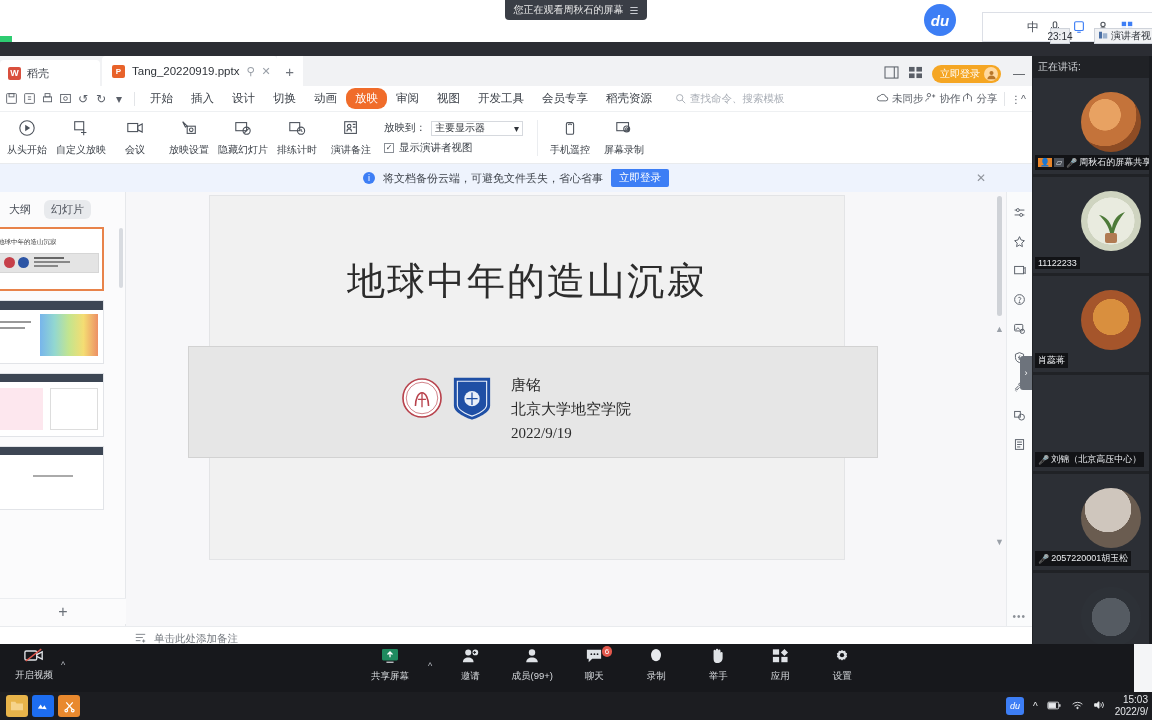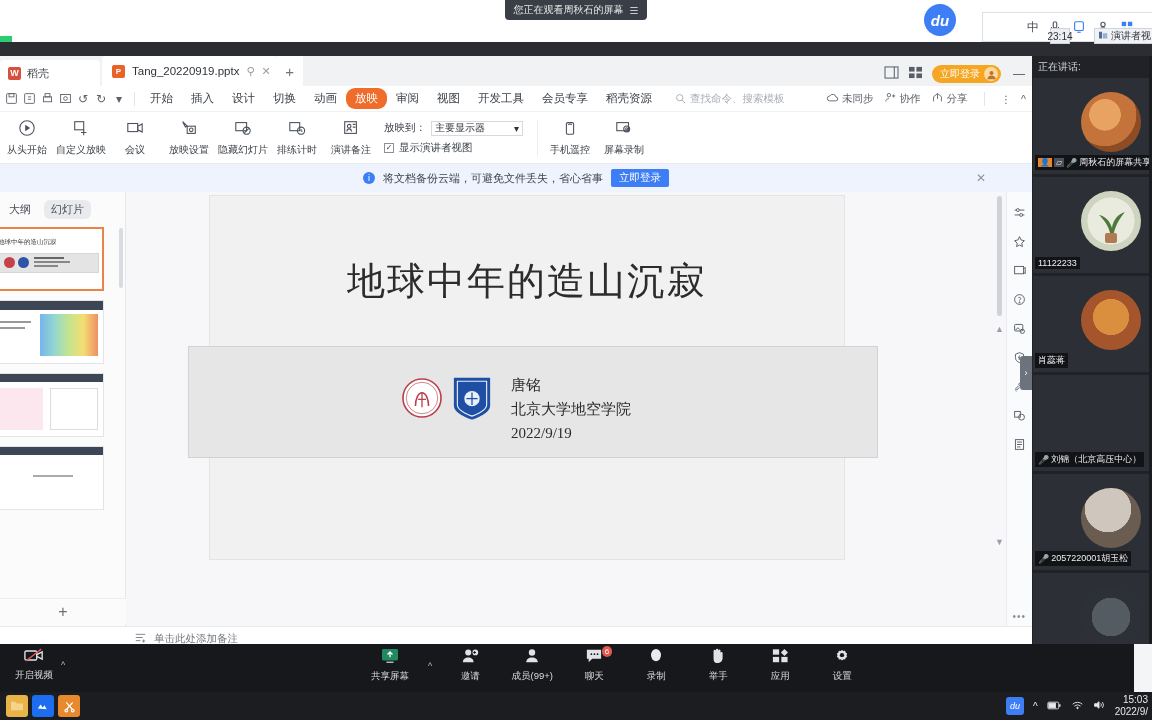--- a/index.html
+++ b/index.html
@@ -84,21 +84,21 @@
 
   
   .ribbon-menu { height:26px; background:#fff; display:flex; align-items:center; gap:0; padding-left:2px;
     border-bottom:1px solid #eef0f2; font-size:11.5px; color:#3b4048; }
   .qa-ico { width:18px; height:22px; display:flex; align-items:center; justify-content:center;
     color:#5b6069; font-size:12px; }
   .qa-sep { width:1px; height:14px; background:#e3e5e8; margin:0 6px; }
   .menu-item { padding:3px 9px; border-radius:9px; cursor:default; white-space:nowrap; }
   .menu-item.active { background:#f06c2a; color:#fff; }
   .menu-search { display:flex; align-items:flex-end; gap:4px; margin-left:14px; color:#a8adb5; font-size:10.5px; }
-  .ribbon-menu-right { margin-left:auto; display:flex; align-items:center; gap:10px; padding-right:6px;
+  .ribbon-menu-right { margin-left:auto; display:flex; align-items:center; padding-right:6px;
     font-size:10.5px; color:#5a5f67; }
   .rm-item { display:flex; align-items:center; gap:3px; }
 
   
   .ribbon-bar { height:52px; background:#fff; display:flex; align-items:center; padding-left:0;
     border-bottom:1px solid #e9ebee; position:relative; }
   .rb-btn { width:54px; display:flex; flex-direction:column; align-items:center; gap:2px;
     font-size:10px; color:#3b4048; }
   .rb-btn .gl { font-size:17px; color:#4c525b; line-height:18px; }
   .rb-sep { width:1px; height:36px; background:#ebedf0; margin:0 5px; }

